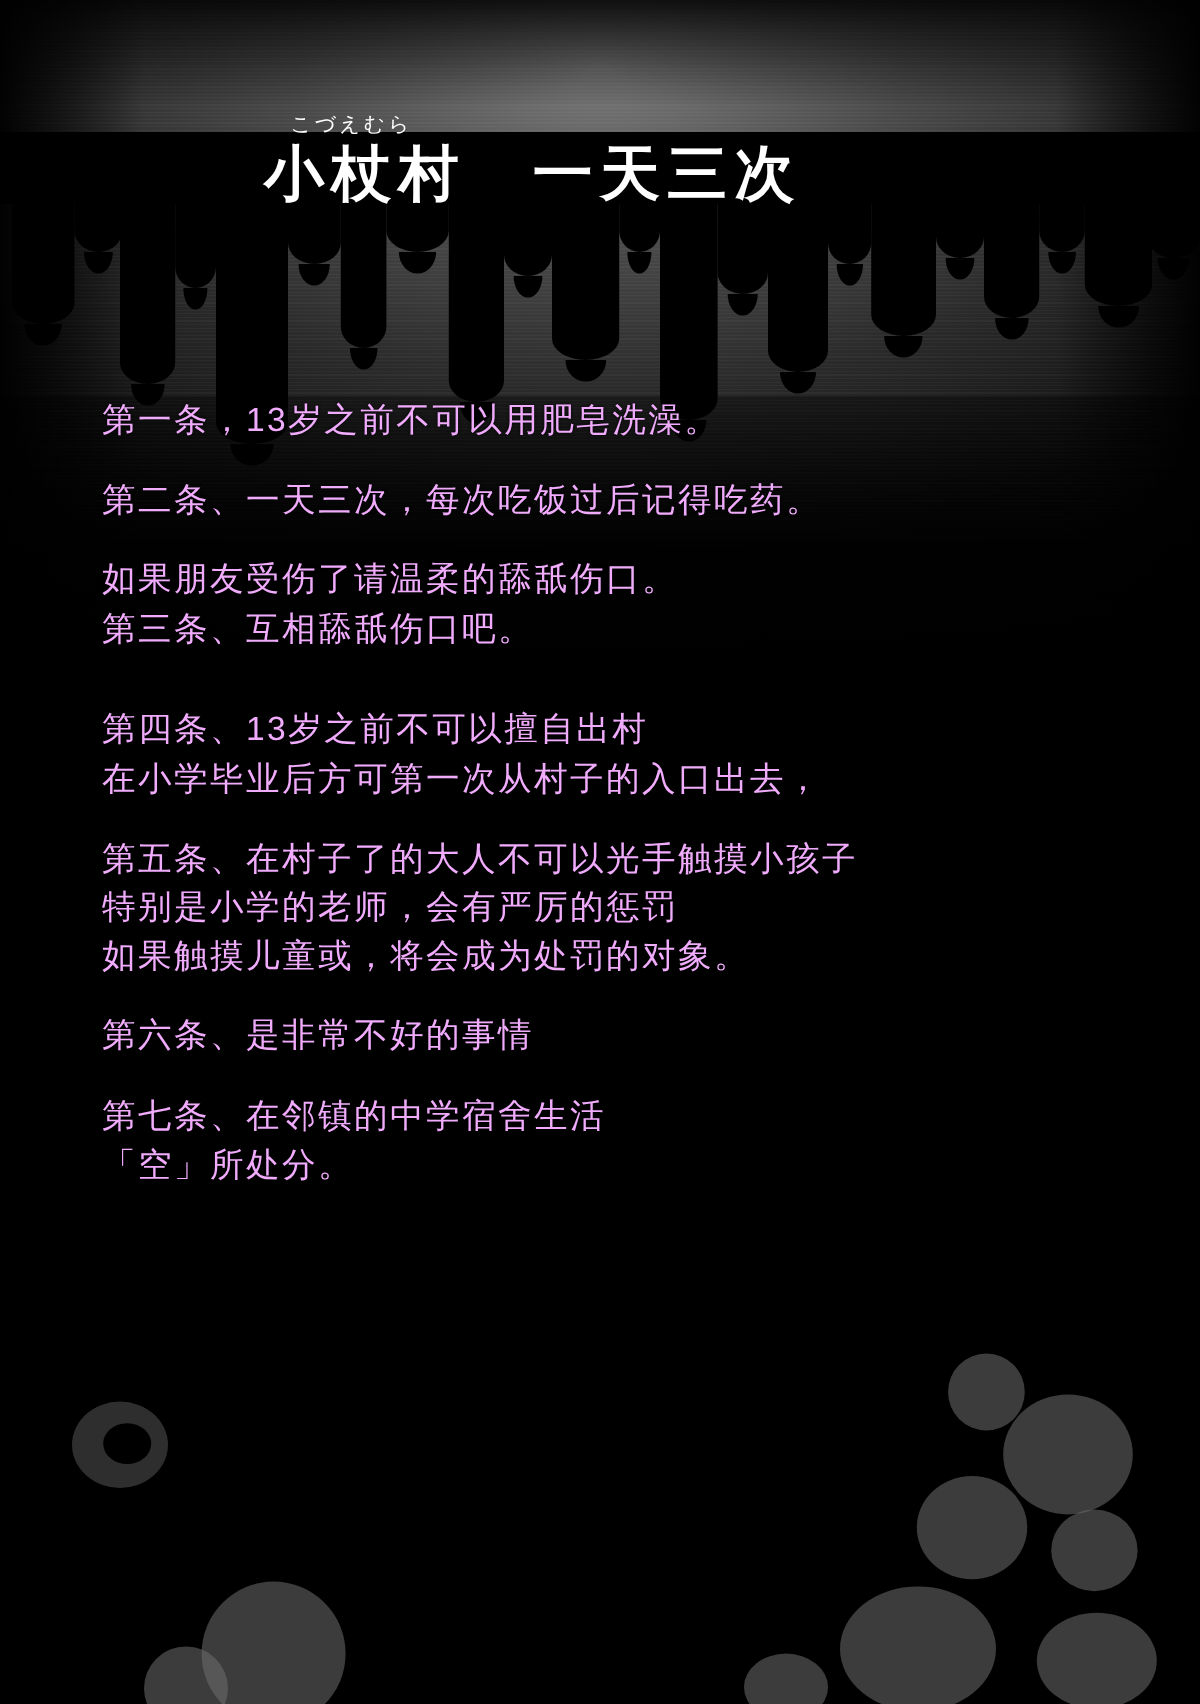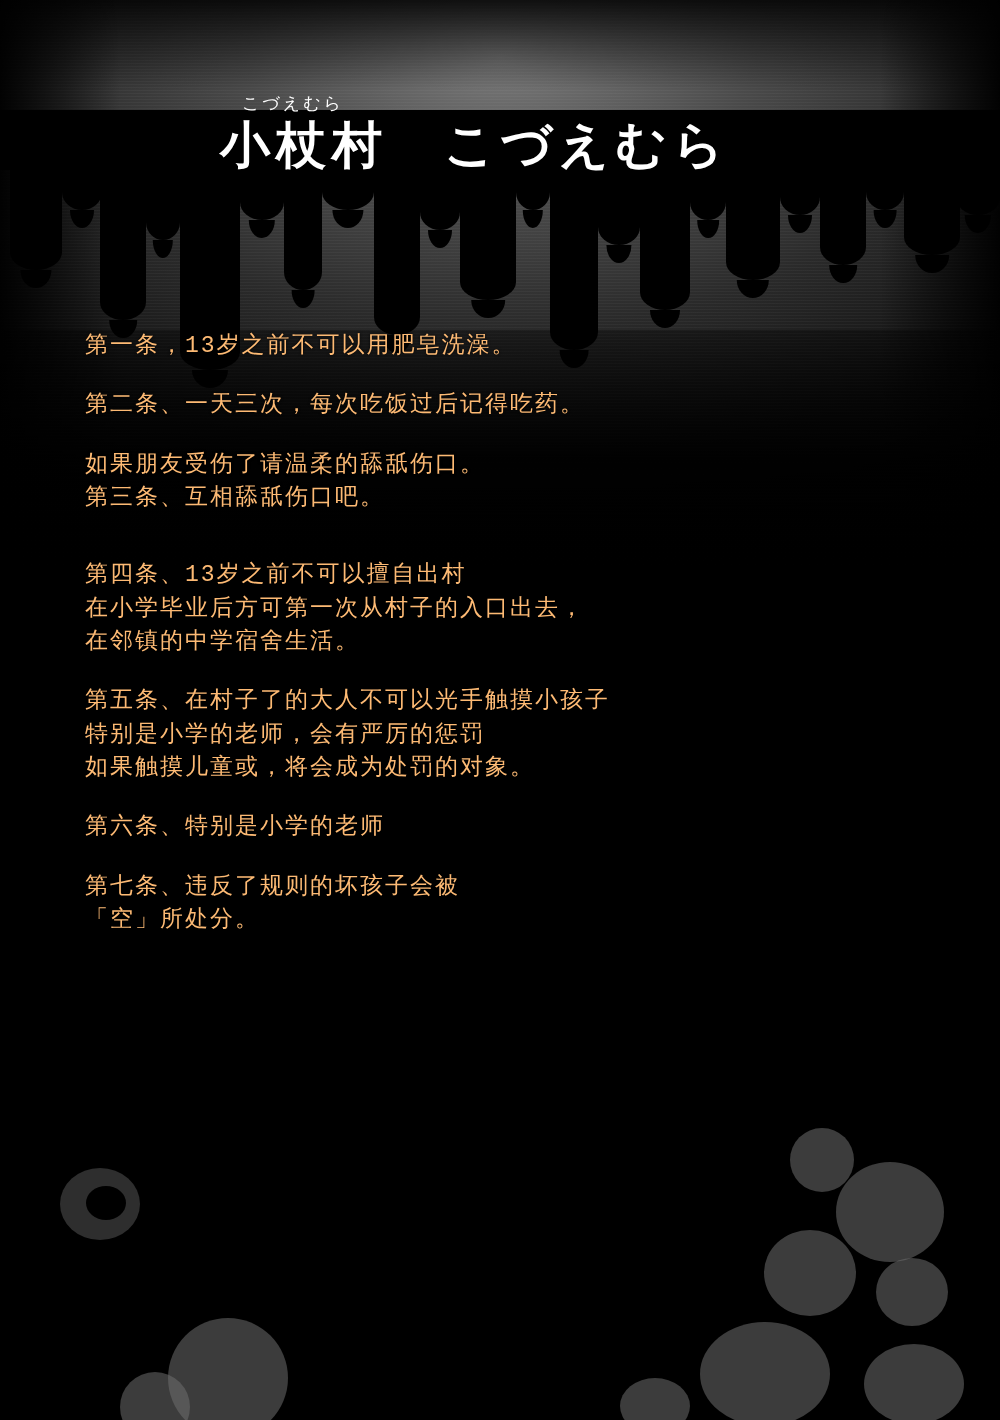--- a/index.html
+++ b/index.html
@@ -132,27 +132,27 @@
     position:absolute;
     top:330px;
     left:0; right:0;
     padding:0 85px;
     box-sizing:border-box;
   }
   .rule{
     margin-bottom:26px;
   }
   .rule .line{
-    color:#fdba74;
-    font-size:23px;
+    color:#f0abfc;
+    font-size:28px;
     line-height:1.45;
     letter-spacing:2px;
     white-space:pre;
     text-shadow:0 0 3px rgba(0,0,0,0.9);
-    font-family:Liberation Mono, monospace;
+    font-family:Liberation Sans, sans-serif;
   }
   .rule.gap{ margin-bottom:44px; }
   .rule.last{ margin-top:18px; }
   .rule.last .line{ position:relative; z-index:3; }
 </style>
 </head>
 <body>
 
 <div class="page"></div>
 <div class="top-dark"></div>
@@ -195,45 +195,44 @@
 <div class="blob" style="left:836px; top:1162px; width:108px; height:100px;"></div>
 <div class="blob" style="left:764px; top:1230px; width:92px;  height:86px;"></div>
 <div class="blob" style="left:876px; top:1258px; width:72px;  height:68px;"></div>
 <div class="blob" style="left:700px; top:1322px; width:130px; height:104px;"></div>
 <div class="blob" style="left:864px; top:1344px; width:100px; height:80px;"></div>
 <div class="blob" style="left:620px; top:1378px; width:70px;  height:56px;"></div>
 
 <div class="content">
   <div class="title-wrap">
     <div class="furigana">こづえむら</div>
-    <div class="title">小杖村　こづえむら</div>
+    <div class="title">小杖村　一天三次</div>
   </div>
 </div>
 
 <div class="rules" id="rules-container">
     <div class="rule">
       <div class="line">第一条，13岁之前不可以用肥皂洗澡。</div>
     </div>
     <div class="rule">
       <div class="line">第二条、一天三次，每次吃饭过后记得吃药。</div>
     </div>
     <div class="rule gap">
       <div class="line">如果朋友受伤了请温柔的舔舐伤口。</div>
       <div class="line">第三条、互相舔舐伤口吧。</div>
     </div>
     <div class="rule">
       <div class="line">第四条、13岁之前不可以擅自出村</div>
       <div class="line">在小学毕业后方可第一次从村子的入口出去，</div>
-      <div class="line">在邻镇的中学宿舍生活。</div>
     </div>
     <div class="rule">
       <div class="line">第五条、在村子了的大人不可以光手触摸小孩子</div>
       <div class="line">特别是小学的老师，会有严厉的惩罚</div>
       <div class="line">如果触摸儿童或，将会成为处罚的对象。</div>
     </div>
     <div class="rule">
-      <div class="line">第六条、特别是小学的老师</div>
+      <div class="line">第六条、是非常不好的事情</div>
     </div>
     <div class="rule last">
-      <div class="line">第七条、违反了规则的坏孩子会被</div>
+      <div class="line">第七条、在邻镇的中学宿舍生活</div>
       <div class="line">「空」所处分。</div>
     </div>
   </div>
 
 </body></html>

